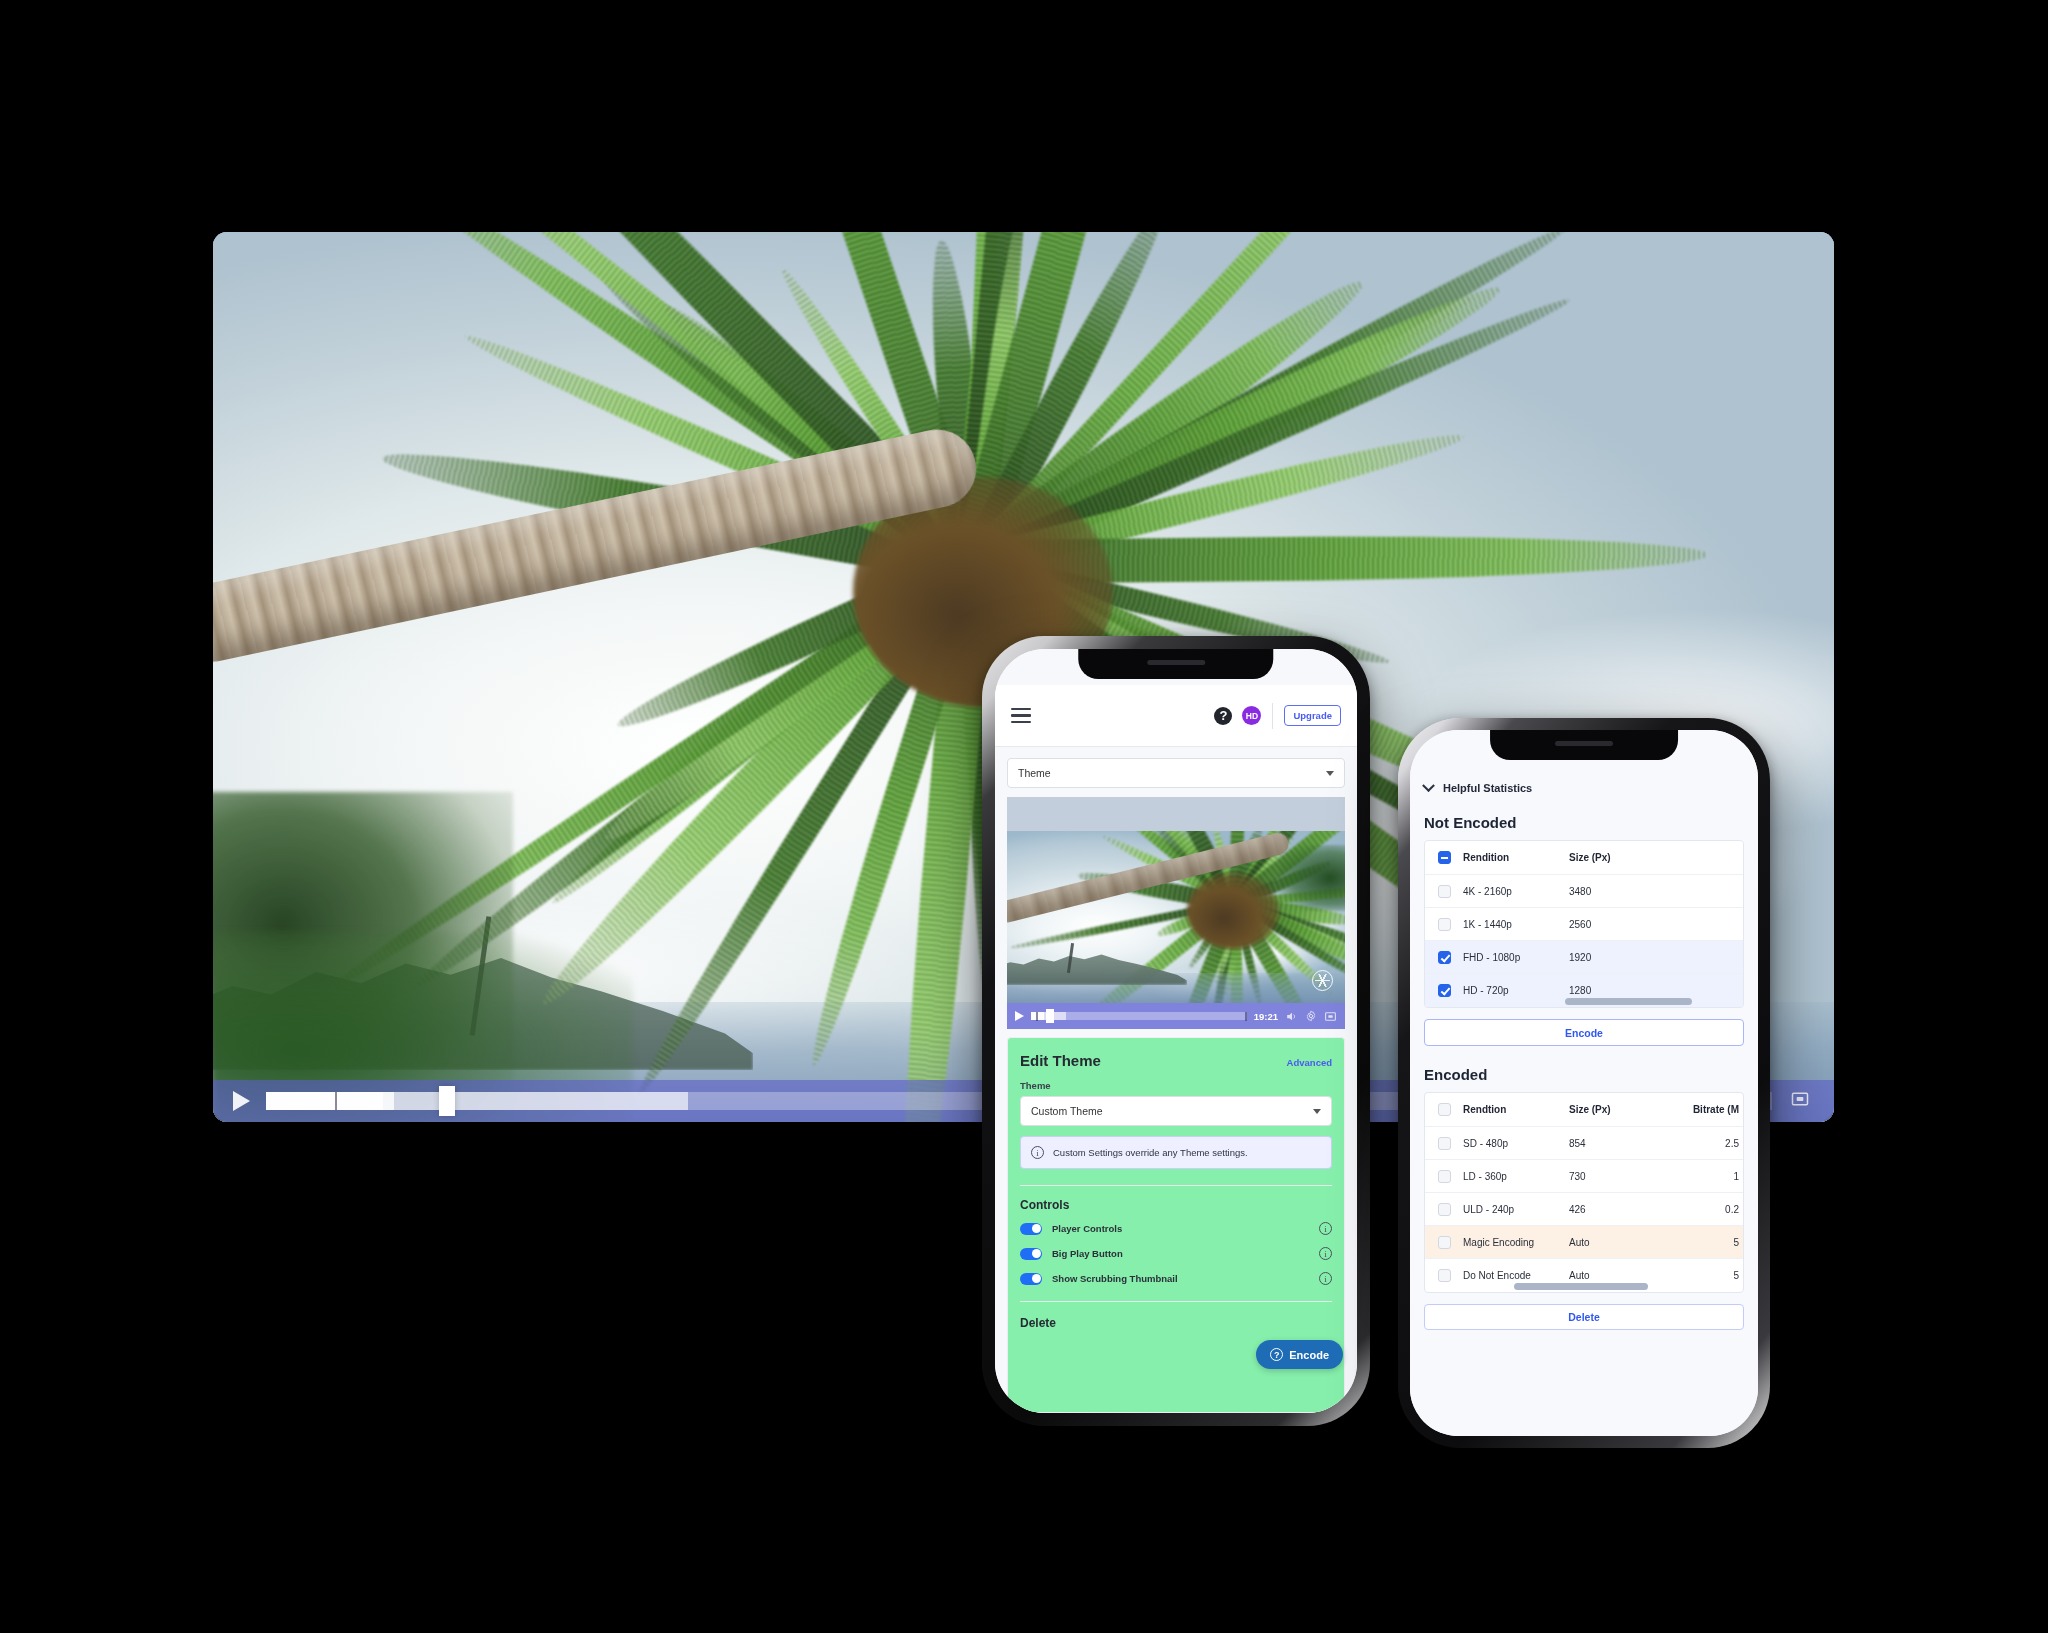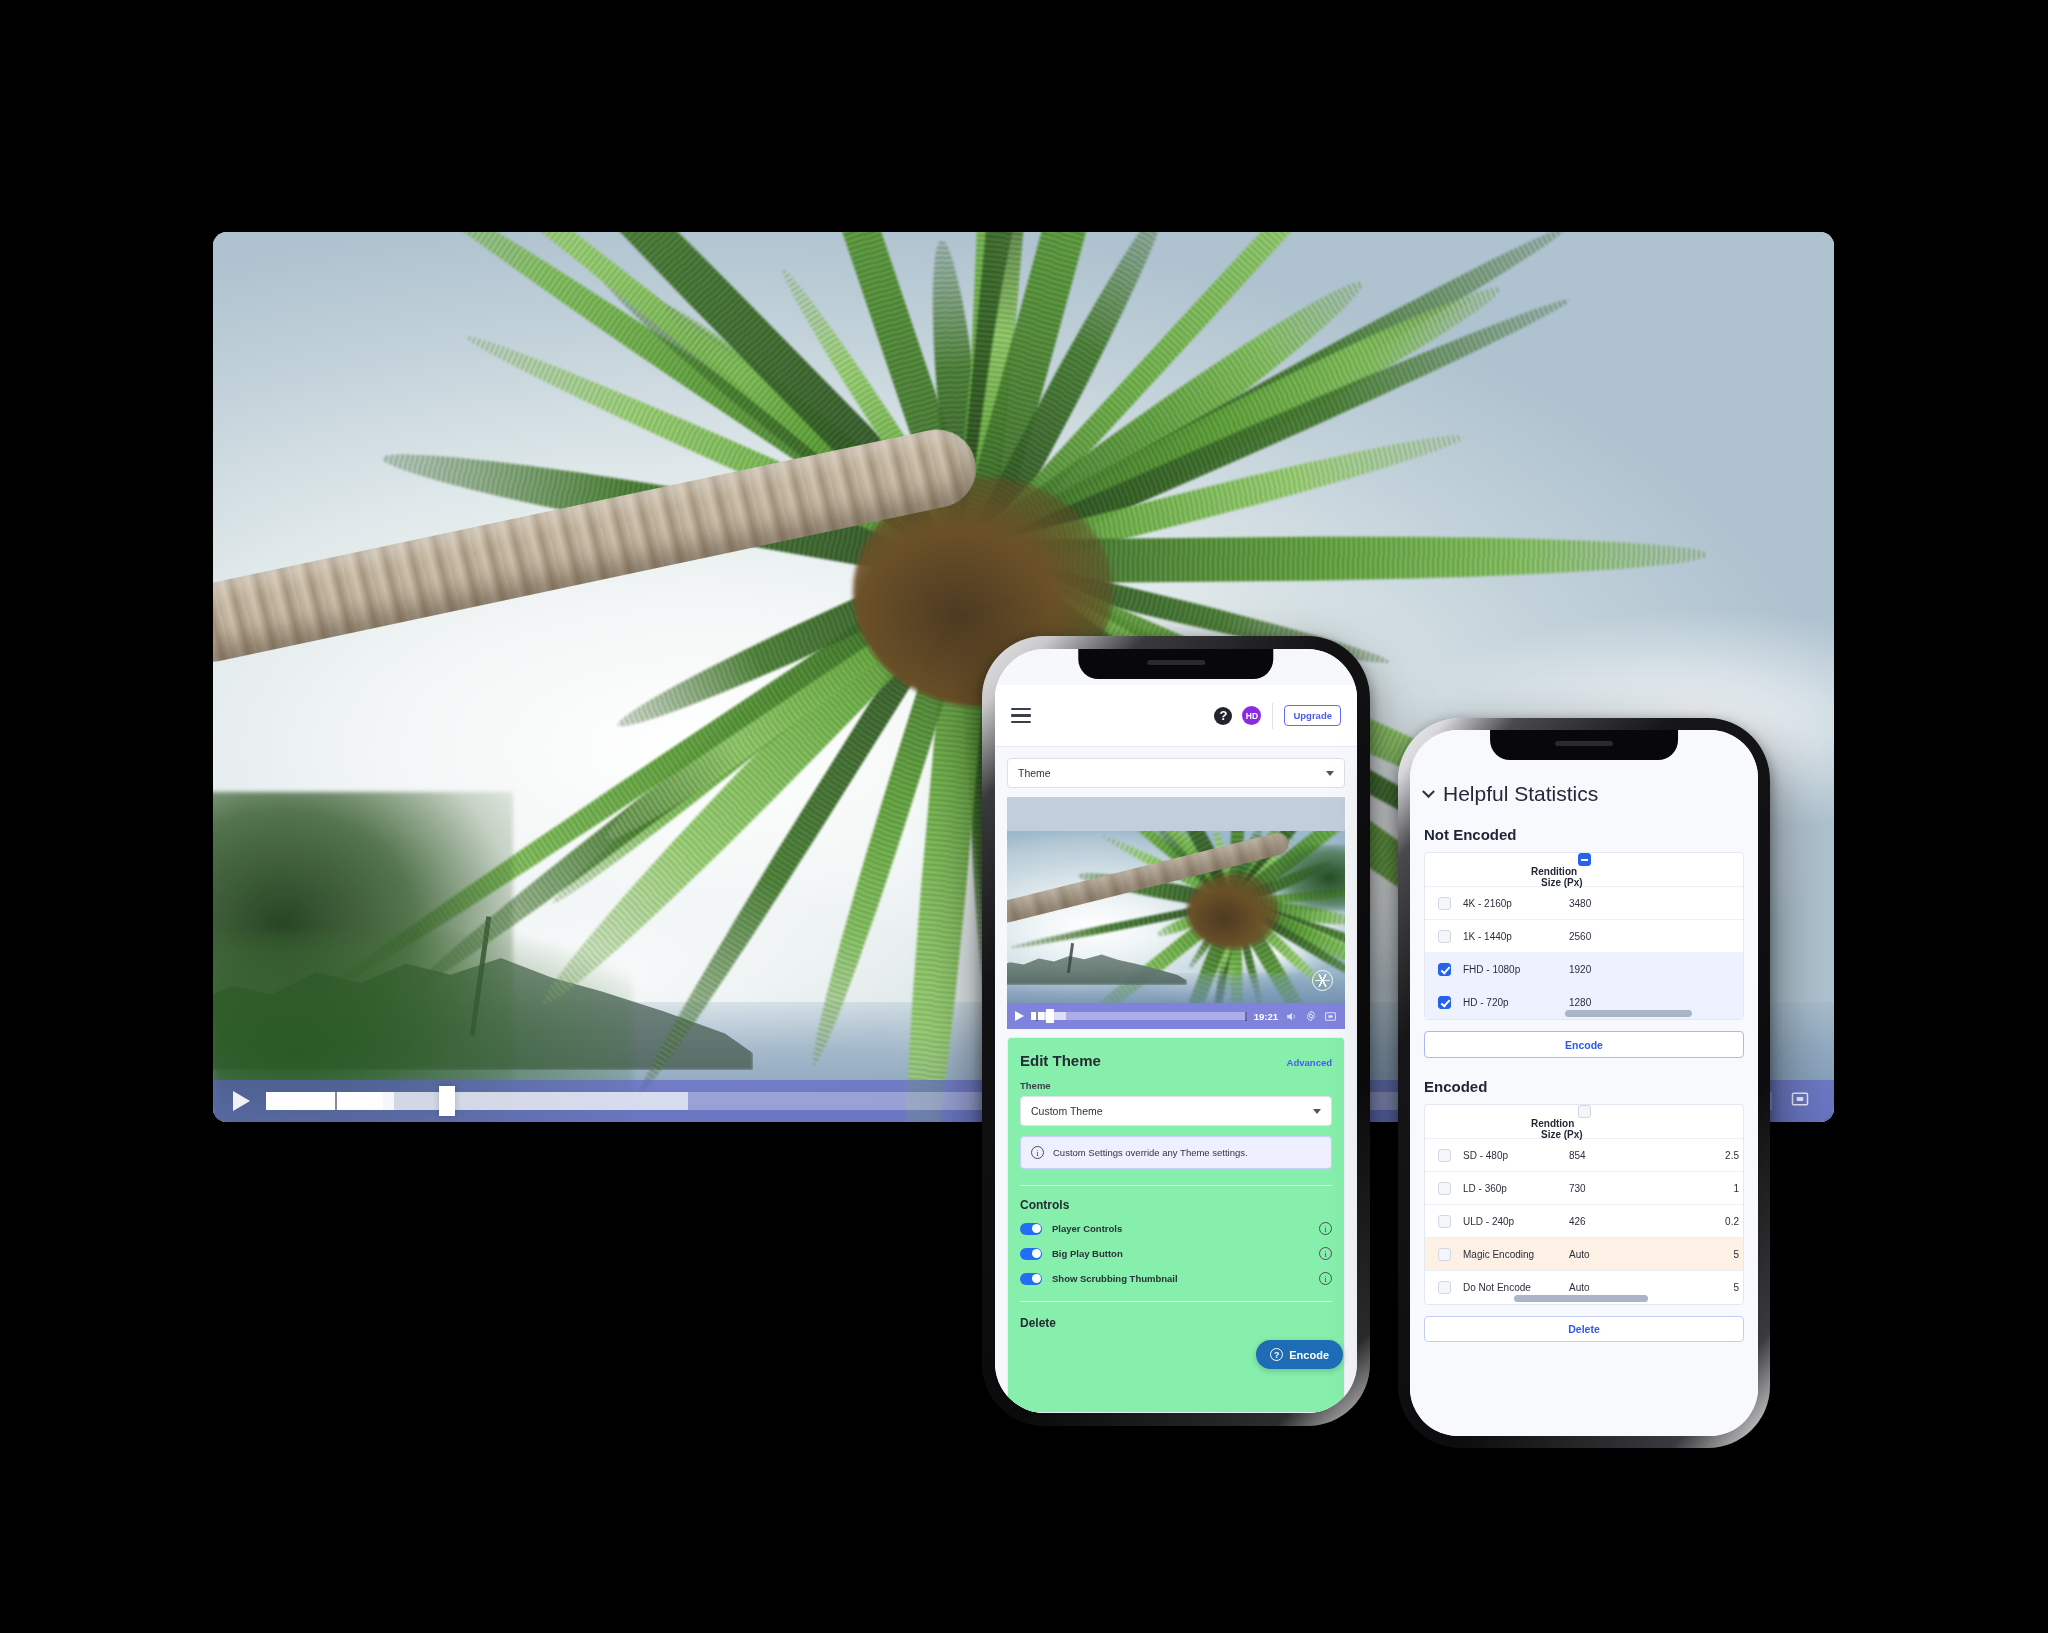--- a/index.html
+++ b/index.html
@@ -304,29 +304,29 @@
     font-size: 9px; display: flex; align-items: center; justify-content: center;
   }
 
   
   .p2-app { position: absolute; inset: 0; background: #f7f9fc; padding: 0 14px; display: flex; flex-direction: column; }
   .p2-head { margin-top: 52px; display: flex; align-items: center; gap: 10px; }
   .chev-down {
     width: 9px; height: 9px; border-right: 2px solid #2b3142; border-bottom: 2px solid #2b3142;
     transform: rotate(45deg) translate(-2px,-2px); cursor: pointer; flex: 0 0 auto;
   }
-  .p2-head h1 { font-size: 21px; color: #24293a; font-weight: 400; }
+  .p2-head h1 { font-size: 11px; color: #24293a; font-weight: 700; }
   .p2-subtitle { font-size: 15px; color: #1e2535; font-weight: 600; margin: 20px 0 9px; }
   .p2-table {
     background: #fff; border: 1px solid #e3e8f0; border-radius: 4px; overflow: hidden;
     position: relative;
   }
   .p2-row { display: flex; align-items: center; height: 33px; border-bottom: 1px solid #edf0f5; font-size: 10px; color: #2a2f3b; }
   .p2-row:last-child { border-bottom: none; }
-  .p2-row.header { font-weight: 700; color: #1f2533; height: 34px; flex-direction: column; }
+  .p2-row.header { font-weight: 700; color: #1f2533; height: 34px; }
   .p2-row.sel { background: #eef1fe; }
   .p2-row.warn { background: #fdf1e5; }
   .cb-cell { width: 38px; display: flex; justify-content: center; align-items: center; flex: 0 0 auto; }
   .cb {
     width: 13px; height: 13px; border-radius: 3px; border: 1.4px solid #d2d7e2; background: #f4f6fa; cursor: pointer;
     position: relative;
   }
   .cb.checked { background: #2563eb; border-color: #2563eb; }
   .cb.checked::after {
     content: ""; position: absolute; left: 4px; top: 1px; width: 3px; height: 7px;

